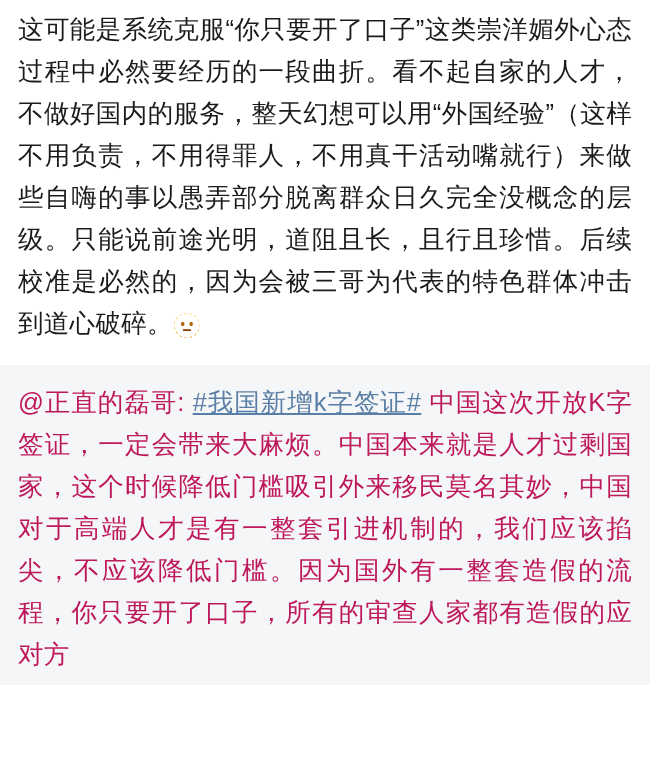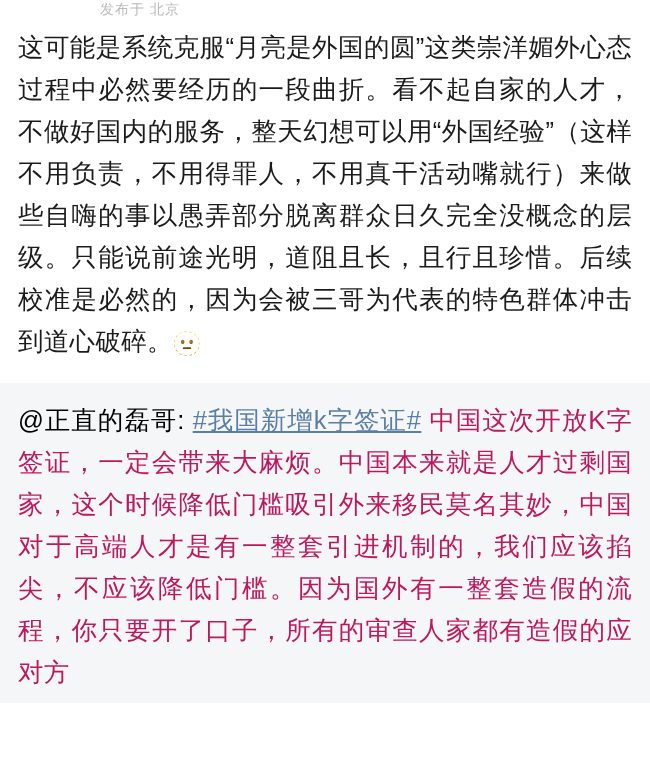--- a/index.html
+++ b/index.html
@@ -52,41 +52,38 @@
     font-size: 25.5px;
     line-height: 42px;
     letter-spacing: 0.3px;
     text-align: justify;
     text-justify: inter-character;
     word-break: break-all;
     min-height: 290px;
     box-sizing: border-box;
   }
   .quote-user {
-    color: #000000;
+    color: #be185d;
   }
   .quote-topic {
     color: #5a7fa6;
     text-decoration: underline;
   }
   .quote-text {
     color: #be185d;
   }
 </style>
 </head>
 <body>
 
 <div class="screen">
 
-  <div class="meta-bar">
-    <span>发布于  北京</span>
-  </div>
 
   <div class="post-body">
-    <span>这可能是系统克服“月亮是外国的圆”这类崇洋媚外心态过程中必然要经历的一段曲折。看不起自家的人才，不做好国内的服务，整天幻想可以用“外国经验”（这样不用负责，不用得罪人，不用真干活动嘴就行）来做些自嗨的事以愚弄部分脱离群众日久完全没概念的层级。只能说前途光明，道阻且长，且行且珍惜。后续校准是必然的，因为会被三哥为代表的特色群体冲击到道心破碎。</span><span class="emoji">🫥</span>
+    <span>这可能是系统克服“你只要开了口子”这类崇洋媚外心态过程中必然要经历的一段曲折。看不起自家的人才，不做好国内的服务，整天幻想可以用“外国经验”（这样不用负责，不用得罪人，不用真干活动嘴就行）来做些自嗨的事以愚弄部分脱离群众日久完全没概念的层级。只能说前途光明，道阻且长，且行且珍惜。后续校准是必然的，因为会被三哥为代表的特色群体冲击到道心破碎。</span><span class="emoji">🫥</span>
   </div>
 
   <div class="quote-block">
     <span class="quote-user">@正直的磊哥:</span>
     <span class="quote-topic">#我国新增k字签证#</span>
     <span class="quote-text">中国这次开放K字签证，一定会带来大麻烦。中国本来就是人才过剩国家，这个时候降低门槛吸引外来移民莫名其妙，中国对于高端人才是有一整套引进机制的，我们应该掐尖，不应该降低门槛。因为国外有一整套造假的流程，你只要开了口子，所有的审查人家都有造假的应对方</span>
   </div>
 
 </div>
 

